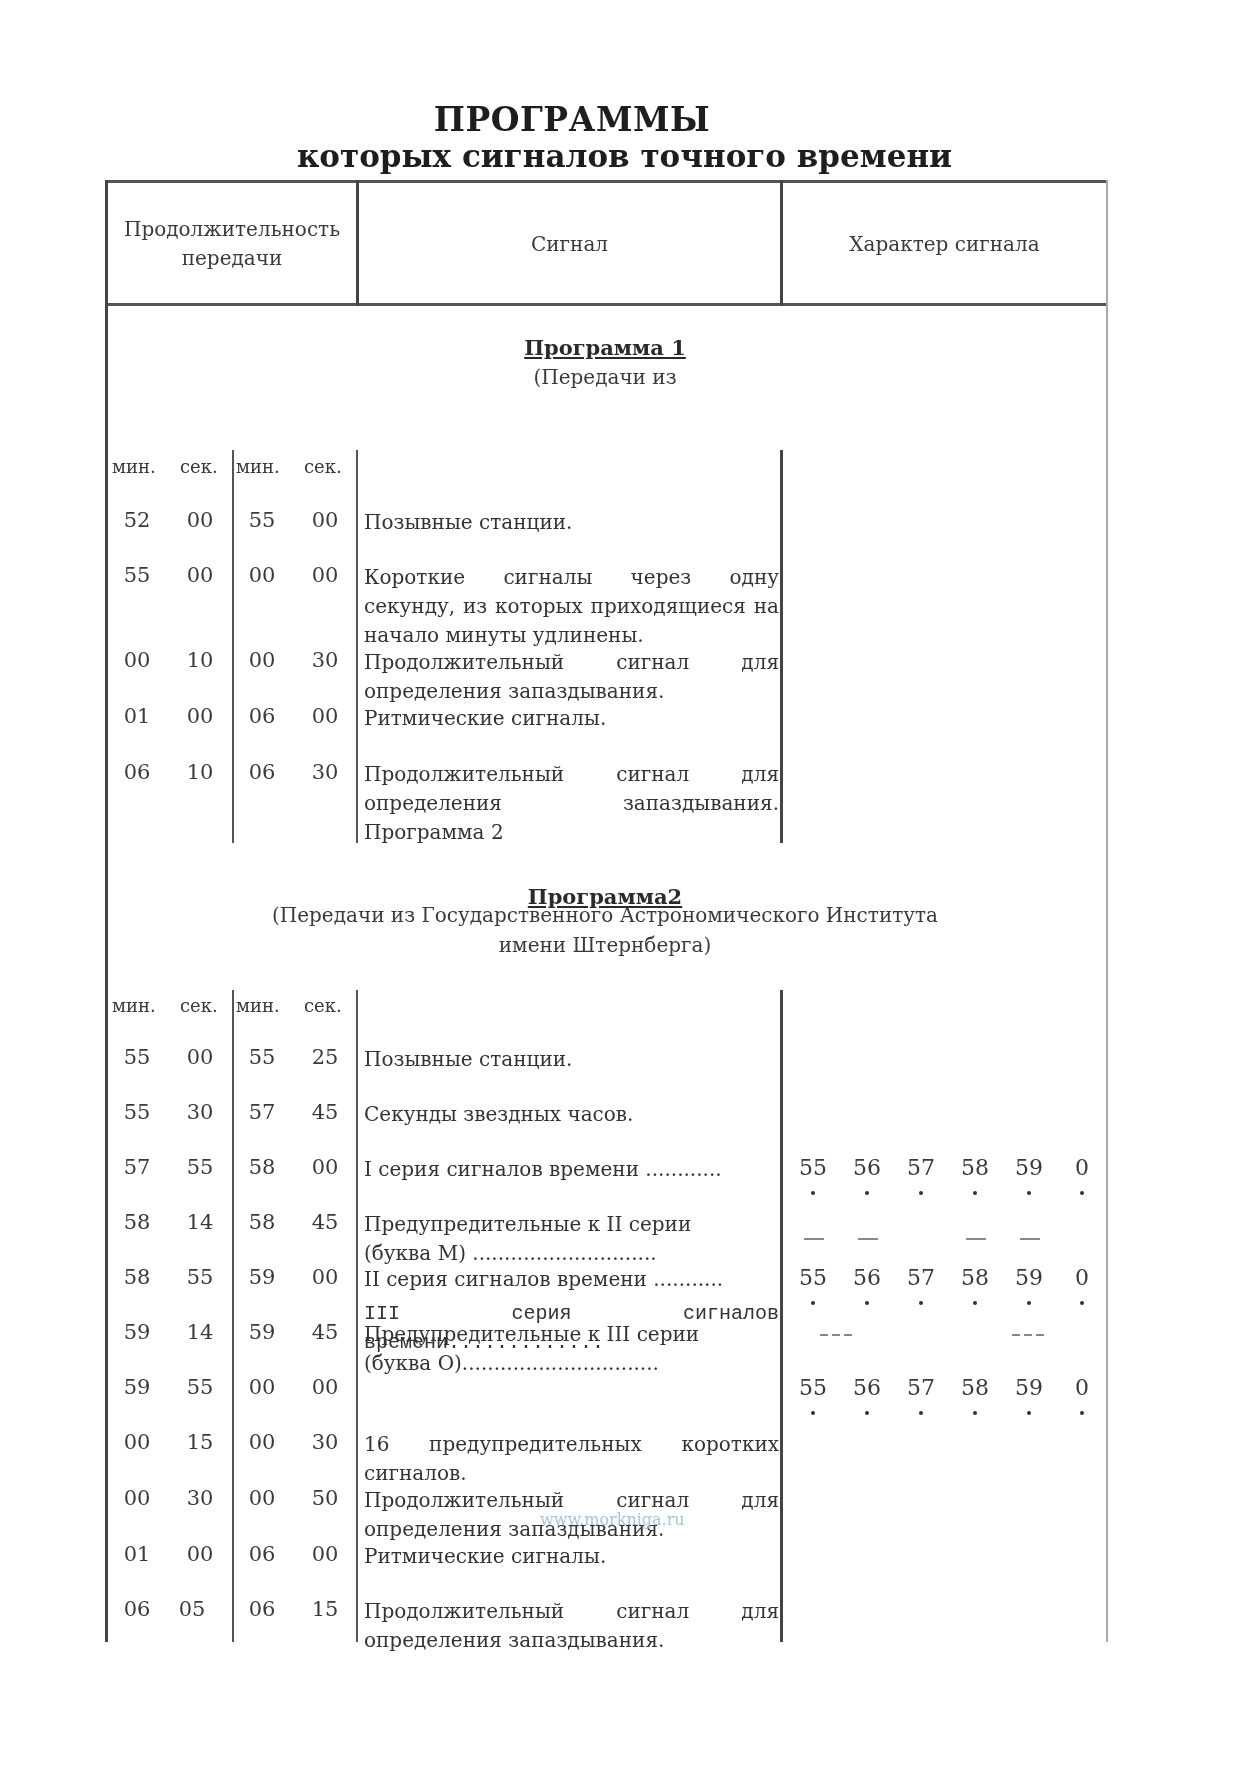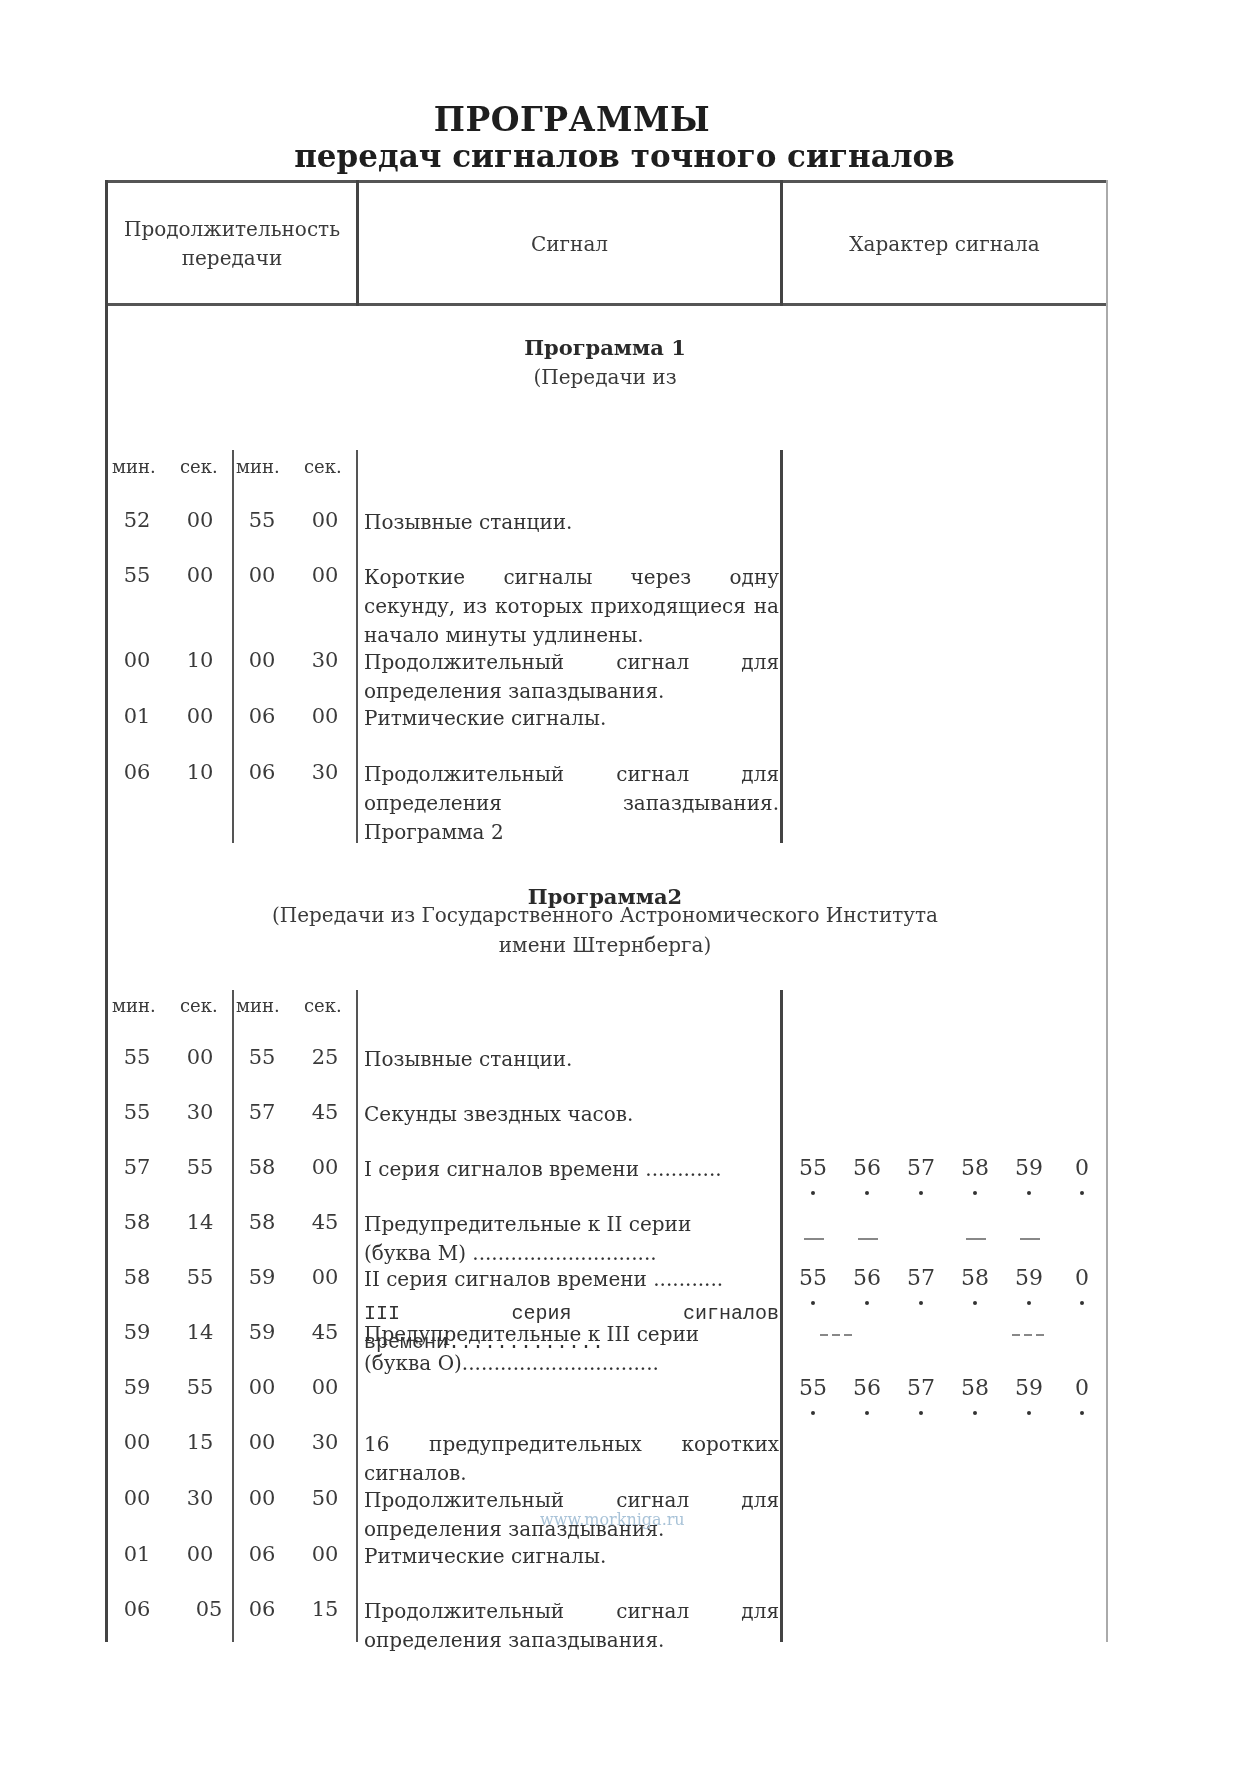--- a/index.html
+++ b/index.html
@@ -7,39 +7,39 @@
          font-family: "DejaVu Serif", "Liberation Serif", serif; color: #2e2e2e; }
   .title1 { position: absolute; left: 0; width: 1144px; top: 100px; text-align: center;
             font-size: 33px; font-weight: bold; color: #1e1e1e; letter-spacing: 0.5px; }
   .title2 { position: absolute; left: 0; width: 1249px; top: 138px; text-align: center;
             font-size: 31px; font-weight: bold; color: #1e1e1e; }
   .hline { position: absolute; background: #555; height: 3px; }
   .vline { position: absolute; background: #444; width: 3px; }
   .vthin { position: absolute; background: #555; width: 2px; }
   .hdr { position: absolute; text-align: center; font-size: 20px; color: #3a3a3a; line-height: 29px; }
   .prog-title { position: absolute; left: 105px; width: 1000px; text-align: center; font-size: 21px;
-                font-weight: bold; color: #2a2a2a; }
+                font-weight: bold; color: #2a2a2a; text-decoration: underline; }
   .prog-sub { position: absolute; left: 105px; width: 1000px; text-align: center; font-size: 20px;
               color: #3a3a3a; line-height: 30px; }
   .unit { position: absolute; font-size: 18px; color: #3a3a3a; }
   .num { position: absolute; font-size: 21px; color: #3a3a3a; width: 40px; text-align: center; }
   .sig { position: absolute; left: 364px; width: 415px; font-size: 20px; color: #333;
          line-height: 29px; text-align: justify; text-align-last: left; }
   .sig.justify-last { text-align-last: justify; }
   .mark-num { position: absolute; font-size: 22px; color: #3a3a3a; width: 40px; text-align: center; }
   .dot { position: absolute; width: 4px; height: 4px; background: #333; border-radius: 50%; }
   .dash { position: absolute; height: 2px; background: #888; }
   .watermark { position: absolute; left: 540px; top: 1510px; font-size: 16px; color: #a9c3d8;
                font-family: "DejaVu Serif", serif; }
 </style>
 </head>
 <body>
 
 <div class="title1">ПРОГРАММЫ</div>
-<div class="title2">передач сигналов точного сигналов</div>
+<div class="title2">которых сигналов точного времени</div>
 
 <div class="hline" style="left:105px; top:180px; width:1002px;"></div>
 <div class="hline" style="left:105px; top:303px; width:1002px;"></div>
 <div class="vline" style="left:105px; top:180px; height:1462px;"></div>
 <div class="vthin" style="left:1106px; top:180px; height:1462px; background:#aaa;"></div>
 <div class="vline" style="left:356px; top:180px; height:126px;"></div>
 <div class="vline" style="left:780px; top:180px; height:126px;"></div>
 
 <div class="hdr" style="left:108px; width:248px; top:215px;">
   <div>Продолжительность</div>
@@ -251,19 +251,19 @@
 <div>
   <div class="num" style="left:117px; top:1542px;">01</div>
   <div class="num" style="left:180px; top:1542px;">00</div>
   <div class="num" style="left:242px; top:1542px;">06</div>
   <div class="num" style="left:305px; top:1542px;">00</div>
   <div class="sig" style="top:1542px;">Ритмические сигналы.</div>
 </div>
 
 <div>
   <div class="num" style="left:117px; top:1597px;">06</div>
-  <div class="num" style="left:189px; top:1597px;">05</div>
+  <div class="num" style="left:172px; top:1597px;">05</div>
   <div class="num" style="left:242px; top:1597px;">06</div>
   <div class="num" style="left:305px; top:1597px;">15</div>
   <div class="sig" style="top:1597px;">Продолжительный сигнал для определения запаздывания.</div>
 </div>
 
 <div class="watermark">www.morkniga.ru</div>
 
 </body></html>

